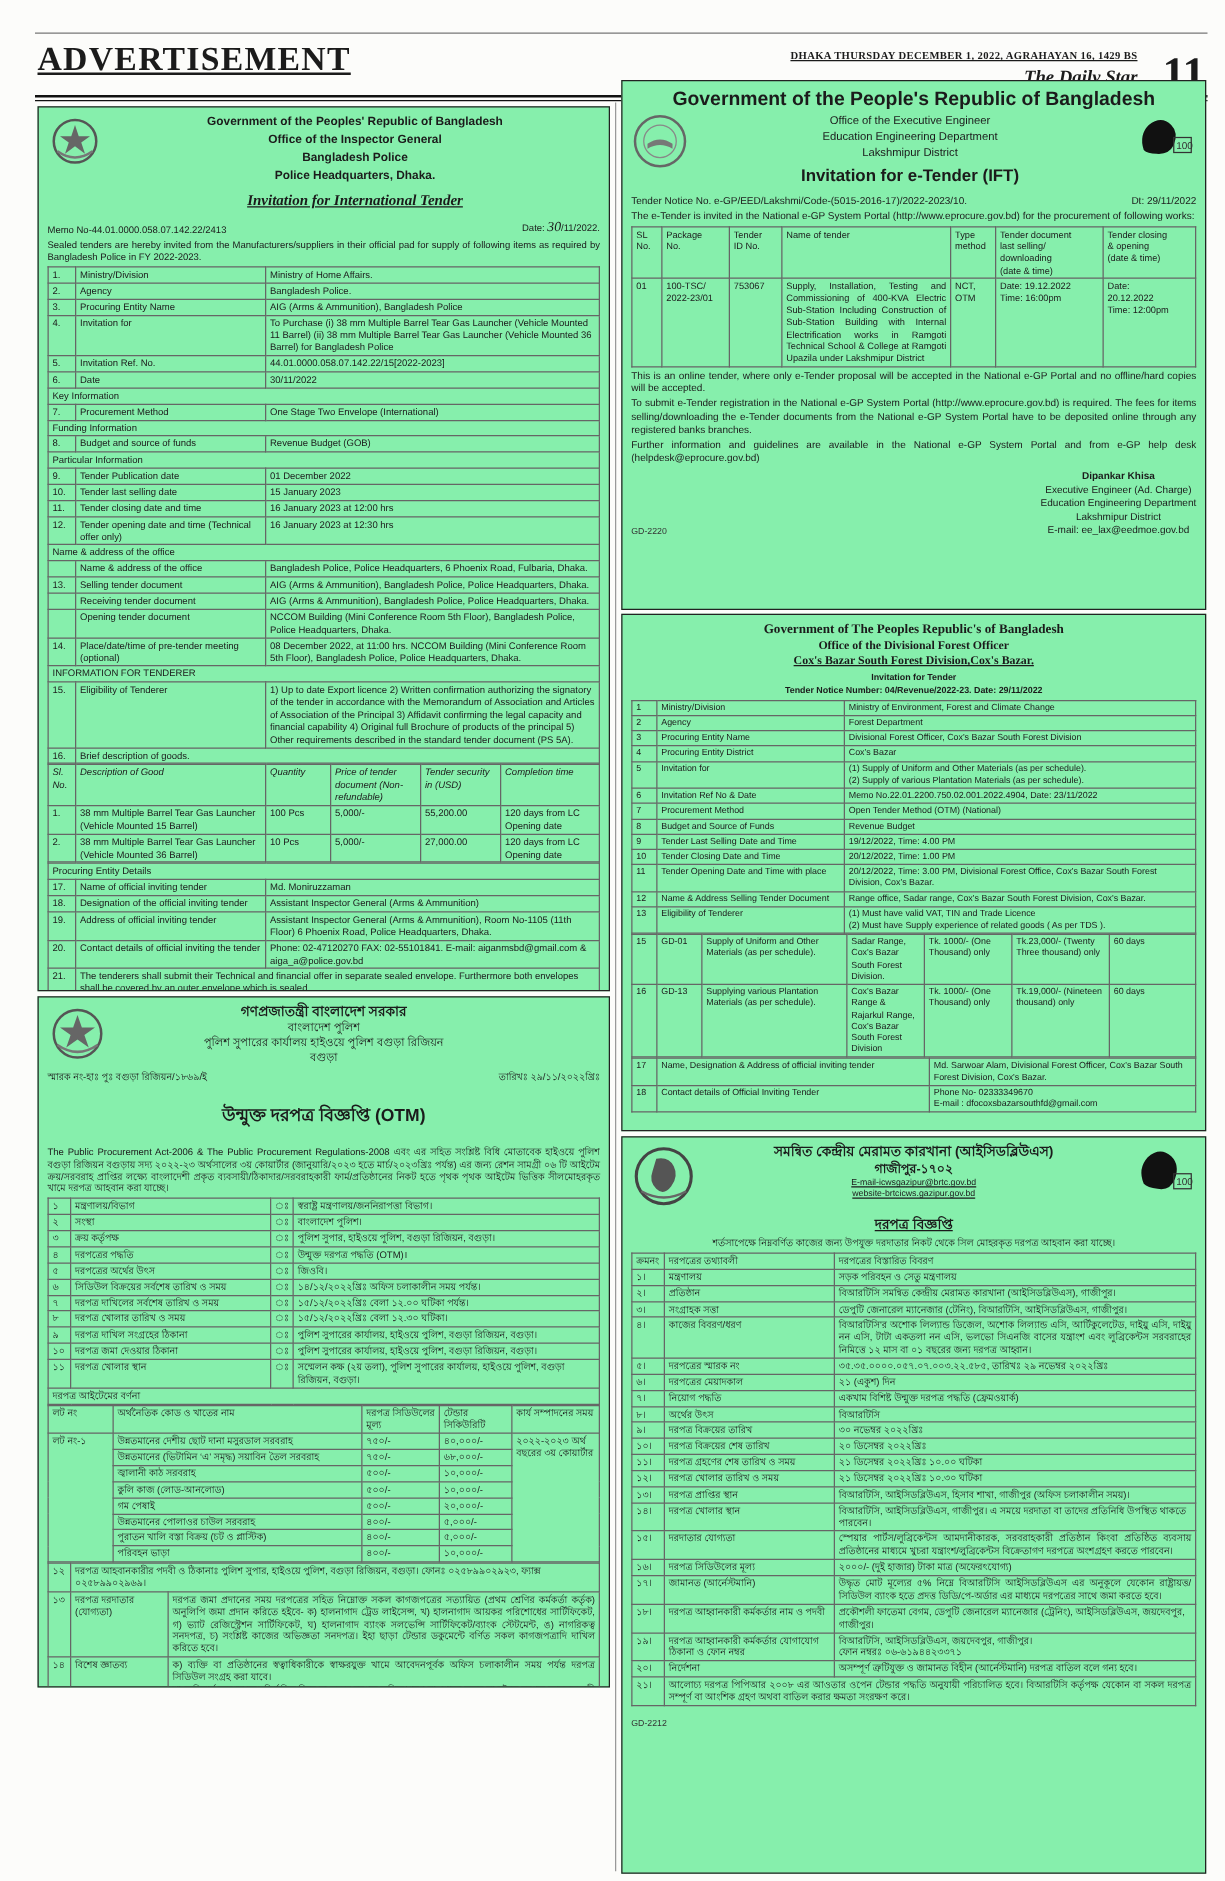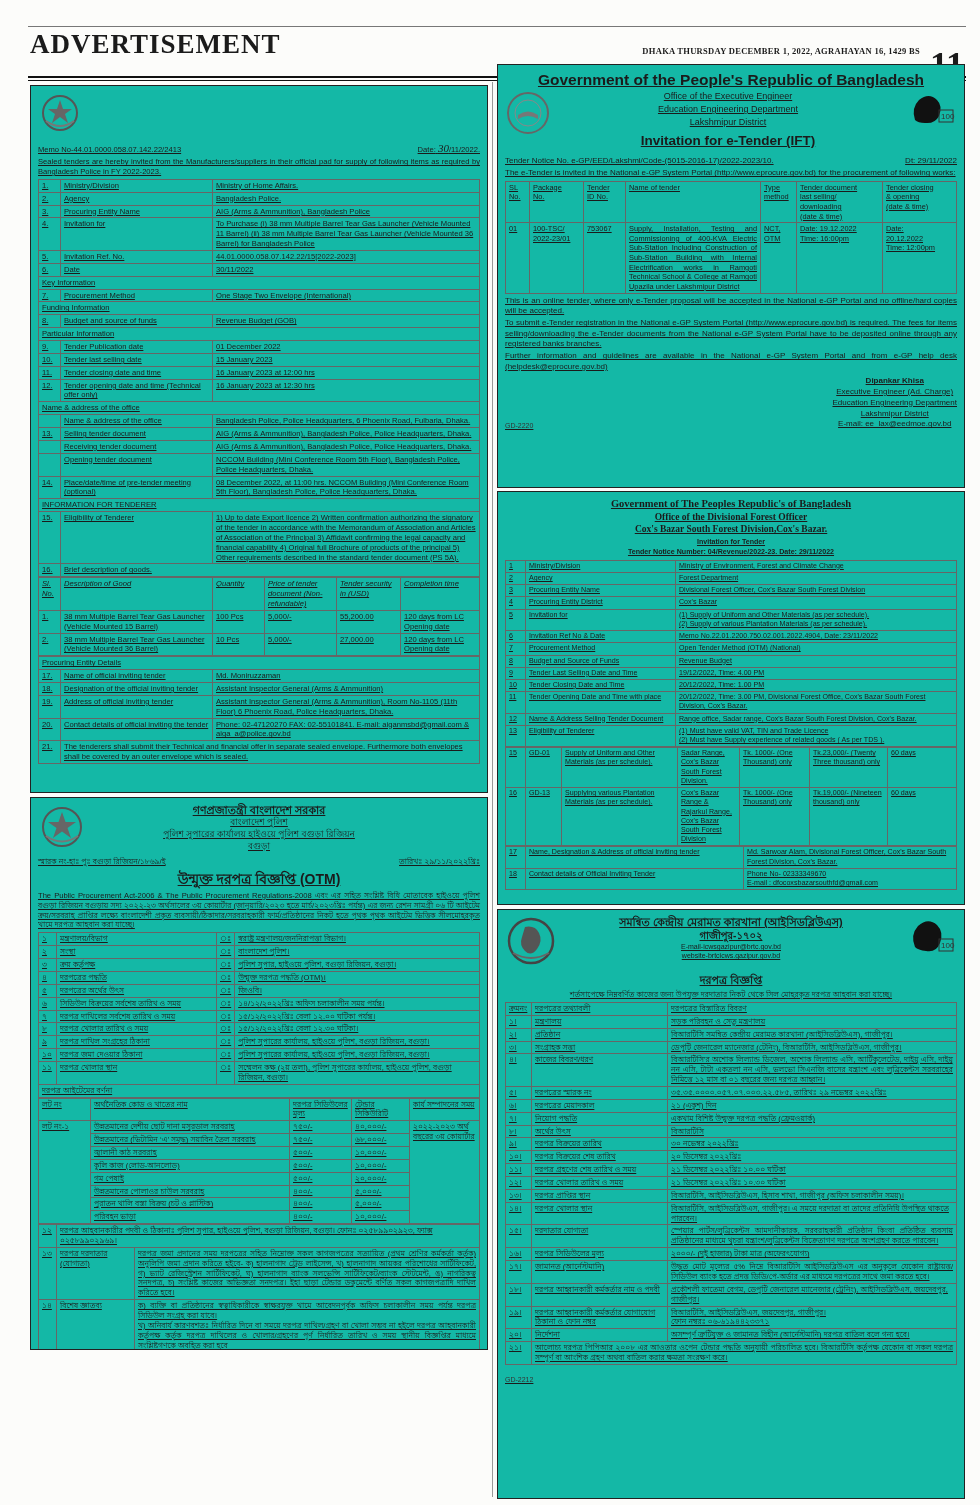--- a/index.html
+++ b/index.html
@@ -2,32 +2,32 @@
 <html><head>
 <meta charset="utf-8">
 <style>
   * { margin:0; padding:0; box-sizing:border-box; }
   html,body { background:#e9e7e2; }
   body { width:980px; height:1505px; font-family:"Liberation Sans", sans-serif; color:#1b1b1b; }
   #page { position:relative; width:980px; height:1505px; background:#fcfcfa; overflow:hidden; }
 
   
   #mast { position:absolute; top:26px; left:28px; right:14px; height:50px; border-top:1px solid #777; }
-  #mast-inner { display:flex; align-items:flex-start; justify-content:space-between; height:42px; padding:2px 2px 3px 2px; }
+  #mast-inner { display:flex; align-items:center; justify-content:space-between; height:42px; padding:2px 2px 3px 2px;text-decoration:underline; }
   .adv { font-family:"Liberation Serif", serif; font-weight:bold; font-size:27px; letter-spacing:1px; }
-  .mast-right { display:flex; align-items:flex-end; gap:10px;margin-top:16px; }
+  .mast-right { display:flex; align-items:flex-end; gap:20px;margin-top:16px; }
   .mast-meta { text-align:right; line-height:1.5; }
   .dateline { font-size:8.5px; font-weight:bold; font-family:"Liberation Serif", serif; letter-spacing:.3px; }
   .paper { font-family:"Liberation Serif", serif; font-weight:bold; font-style:italic; font-size:15px; }
   .pageno { font-family:"Liberation Serif", serif; font-weight:bold; font-size:36px; line-height:.85; }
   #mast-rule { position:absolute; left:0; right:0; top:49px; border-top:2px solid #111; border-bottom:1px solid #111; height:5px; }
   #colrule { position:absolute; top:82px; bottom:8px; left:492px; width:1px; background:#999; }
 
   
-  .box { position:absolute; background:#14b8a6; border:1.5px solid #222; padding:5px 7px; overflow:hidden; font-size:7.6px; line-height:1.3;text-decoration:underline; }
+  .box { position:absolute; background:#86efac; border:1.5px solid #222; padding:5px 7px; overflow:hidden; font-size:7.6px; line-height:1.3; }
   .c { text-align:center; } .b { font-weight:bold; } .u { text-decoration:underline; } .i { font-style:italic; }
   .pre { white-space:pre-line; }
   .small { font-size:7px; }
   table { width:100%; border-collapse:collapse;padding-left:20px; }
   table.grid td, table.grid th { border:1px solid #666; padding:1px 3px; vertical-align:top; text-align:left; font-weight:normal; }
   td.sec { font-weight:bold; }
   .memo-row { display:flex; justify-content:space-between; align-items:flex-end; margin:3px 0 2px 0; }
   .hand { font-family:"Liberation Serif", serif; font-style:italic; font-size:11px; }
   .sig-wrap { display:flex; justify-content:space-between; align-items:flex-end; margin-top:4px; }
   .sig { text-align:center; line-height:1.35; }
@@ -48,21 +48,21 @@
   #box-laksh .bigtitle { font-size:15.5px; font-weight:bold; }
   #box-laksh .sub { font-size:9px; line-height:1.45; }
   #box-laksh .ift { font-size:13.5px; font-weight:bold; margin:2px 0; }
   #box-coxs .t1 { font-size:10.5px; font-weight:bold; font-family:"Liberation Serif", serif; }
   #box-coxs .t2 { font-size:9.5px; font-weight:bold; font-family:"Liberation Serif", serif; }
   #box-brtc .t1 { font-size:16px; font-weight:bold; }
   #box-brtc .t2 { font-size:11px; font-weight:bold; }
   #box-brtc .t3 { font-size:10px; font-weight:bold; }
   #box-bogura .t1 { font-size:11px; font-weight:bold; }
   #box-bogura .t2 { font-size:9px; }
-  #box-bogura .otm { font-size:14px; font-weight:bold; margin:3px 0; }
+  #box-bogura .otm { font-size:14px; font-weight:bold; margin:16px 0; }
   .p { text-align:justify; margin:2px 0; }
 </style>
 </head>
 <body>
 
 <div id="page">
 
   <div id="mast">
     <div id="mast-inner">
       <div class="adv">ADVERTISEMENT</div>
@@ -80,20 +80,27 @@
 
   <section id="box-police" class="box">
     <div class="hdrflex">
       <span class="logo">
         <svg width="44" height="44" viewBox="0 0 44 44">
             <circle cx="22" cy="22" r="17" fill="none" stroke="#555" stroke-width="2"></circle>
             <path d="M22 9 L25 18 L34 18 L27 23 L30 32 L22 26 L14 32 L17 23 L10 18 L19 18 Z" fill="#666"></path>
             <path d="M8 30 Q22 40 36 30" fill="none" stroke="#777" stroke-width="2"></path>
           </svg>
       </span>
+      <div class="mid c gov-lines">
+        <div>Government of the Peoples' Republic of Bangladesh</div>
+        <div>Office of the Inspector General</div>
+        <div>Bangladesh Police</div>
+        <div>Police Headquarters, Dhaka.</div>
+        <div class="title-it">Invitation for International Tender</div>
+      </div>
     </div>
     <div class="memo-row">
       <span>Memo No-44.01.0000.058.07.142.22/2413</span>
       <span>
         <span>Date:</span>
         <span class="hand">30</span><span>/11/2022.</span>
       </span>
     </div>
     <div class="p">Sealed tenders are hereby invited from the Manufacturers/suppliers in their official pad for supply of following items as required by Bangladesh Police in FY 2022-2023.</div>
 

